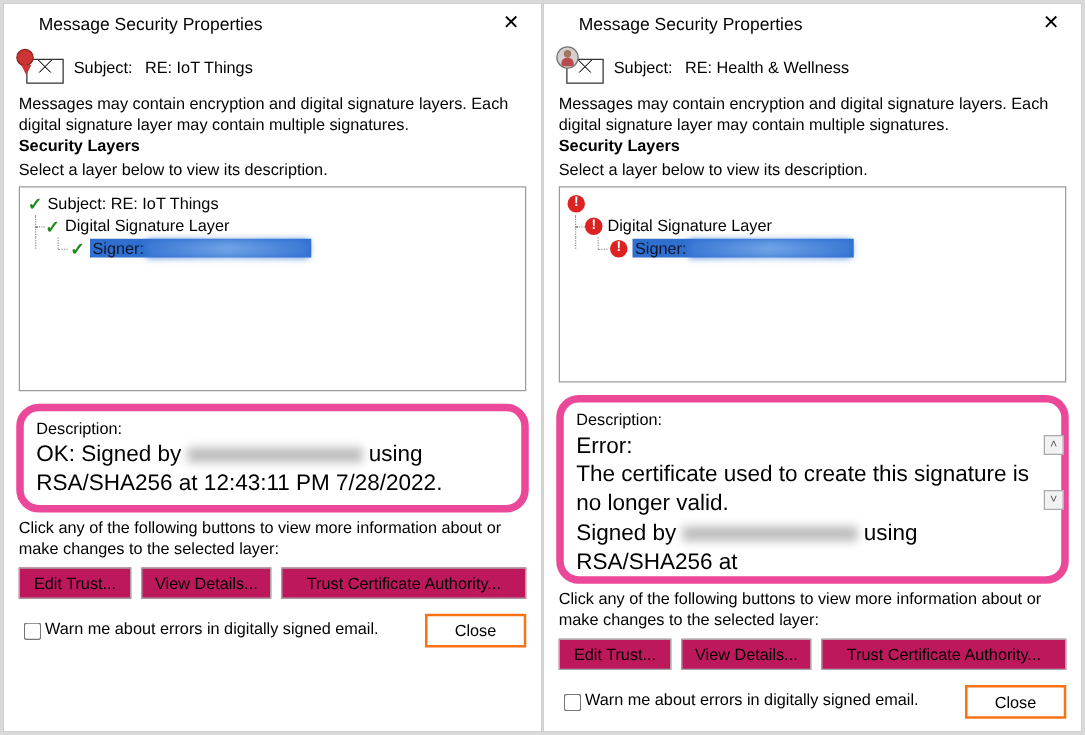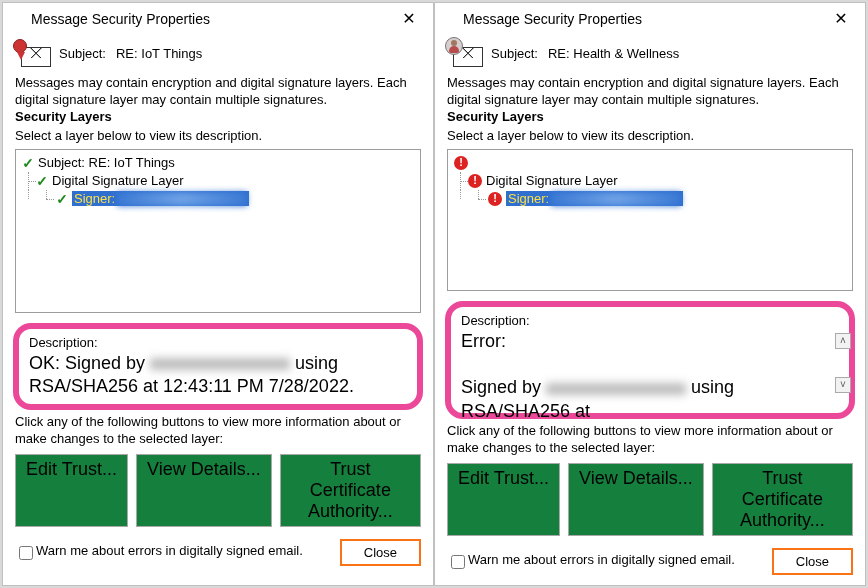--- a/index.html
+++ b/index.html
@@ -183,21 +183,21 @@
     color: #fff;
     display: inline-flex;
     align-items: center;
     justify-content: center;
     font-weight: bold;
     font-size: 11px;
     line-height: 1;
   }
   .sel {
     background: #2f6fd0;
-    color: #fde047;
+    color: #0f172a;
     padding: 0 2px;
   }
   .redact {
     display: inline-block;
     width: 130px;
     height: 14px;
     vertical-align: middle;
     filter: blur(3px);
     background: linear-gradient(90deg,#3b79d4,#6ea2e6,#3b79d4);
     margin-left: 2px;
@@ -242,23 +242,23 @@
     padding: 0 12px;
     line-height: 1.3;
   }
   .btn-row {
     display: flex;
     gap: 8px;
     padding: 6px 12px 8px 12px;
   }
   .btn {
     border: 1px solid #a8a8a8;
-    background: #15803d;
+    background: #be185d;
     padding: 4px 10px;
-    font-size: 18px;
+    font-size: 13px;
     cursor: pointer;
     min-width: 90px;
     text-align: center;
   }
   .footer-row {
     display: flex;
     align-items: center;
     justify-content: space-between;
     padding: 4px 12px 10px 12px;
   }
@@ -378,21 +378,21 @@
           <span class="dotline-h" style="left:24px;"></span>
         <span class="bang">!</span>
         <span class="sel"><span>Signer:</span><span class="redact"></span></span>
       </div>
     </div>
 
     <div class="desc-block">
       <div class="desc-title">Description:</div>
       <div class="desc-body">
         <span>Error:</span><br>
-        <br>
+        <span>The certificate used to create this signature is no longer valid.</span><br>
         <span>Signed by </span><span class="blur"></span><span> using RSA/SHA256 at</span>
       </div>
       <div class="scroll-arrows">
         <div class="sarrow">˄</div>
         <div class="sarrow">˅</div>
       </div>
     </div>
 
     <div class="note">Click any of the following buttons to view more information about or make changes to the selected layer:</div>
 

